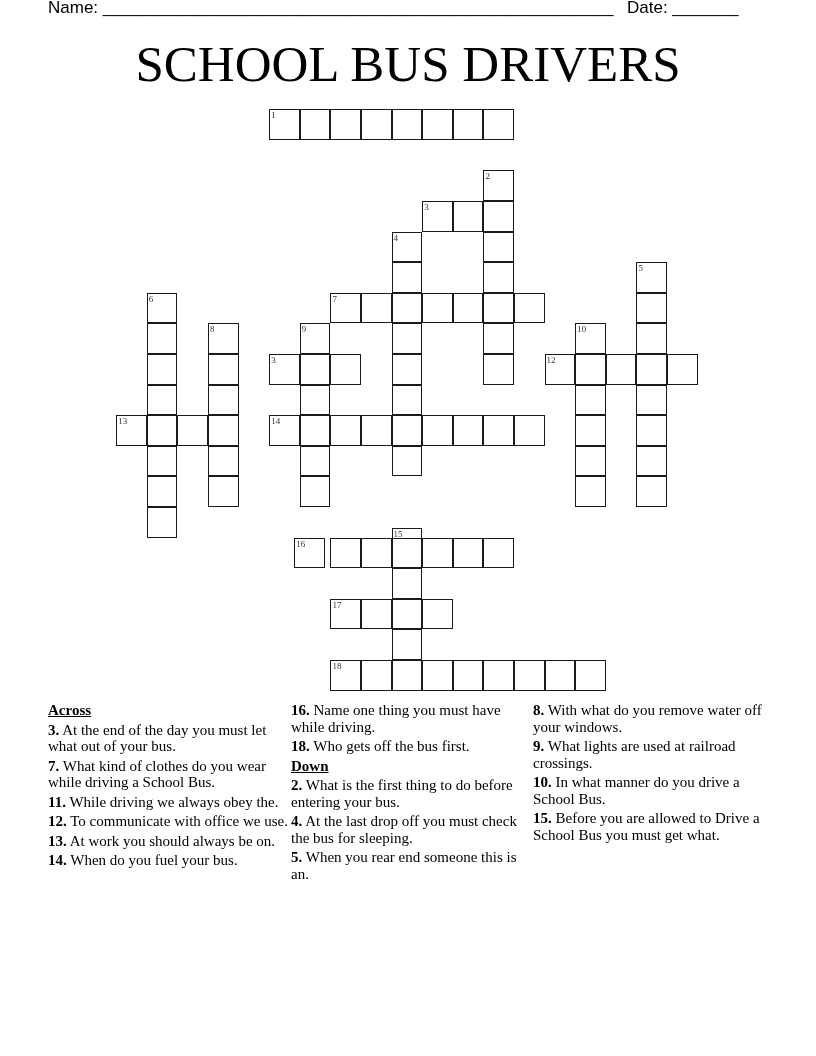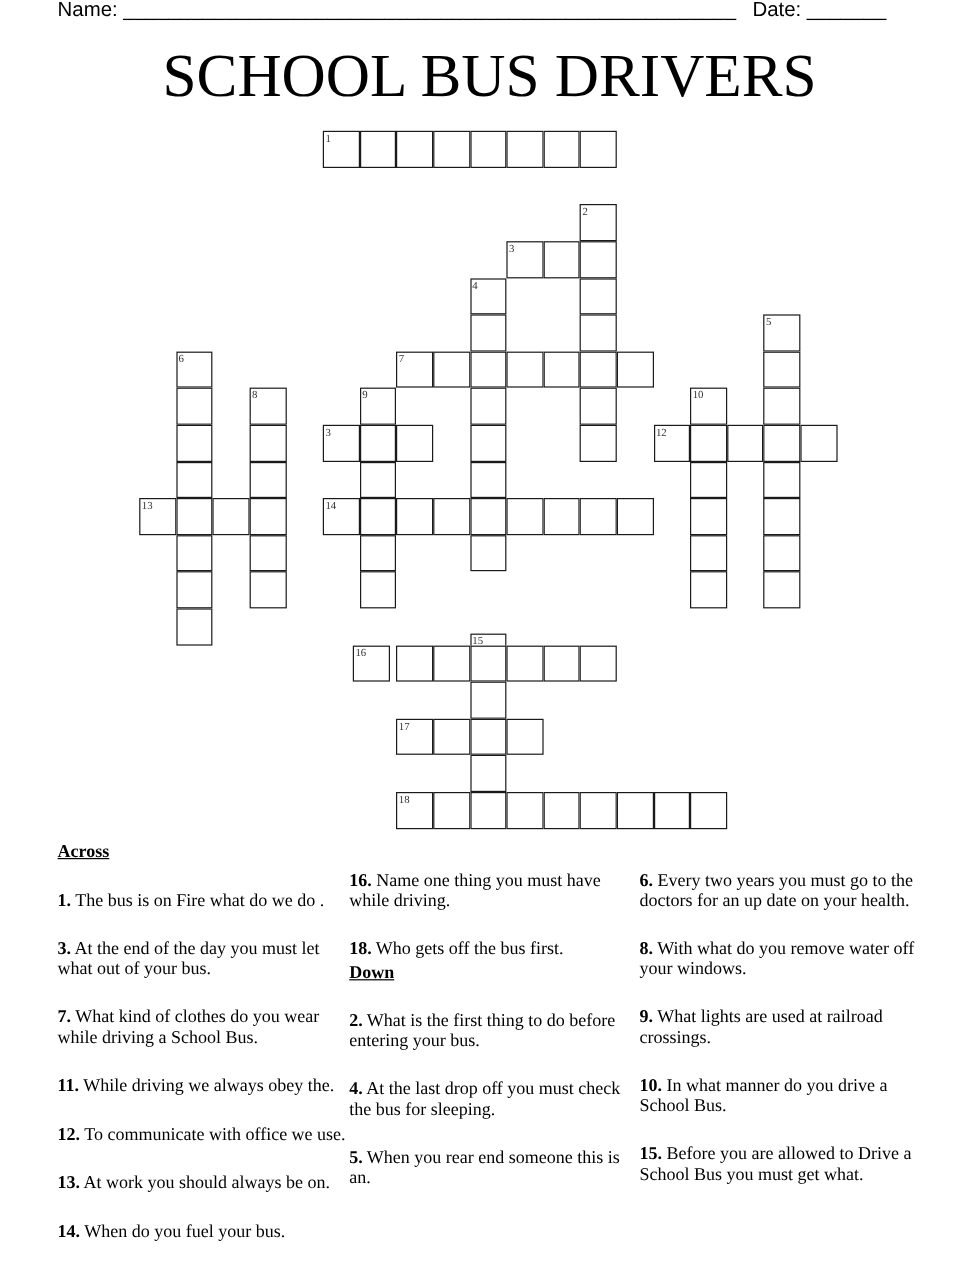--- a/index.html
+++ b/index.html
@@ -24,21 +24,21 @@
     position: absolute; left: 1px; top: 0px;
     font-family: "Liberation Serif", serif; font-size: 9px; line-height: 10px; color: #333;
   }
   .clues {
     position: absolute; top: 702px;
     font-family: "Liberation Serif", serif; font-size: 15px; line-height: 16.5px; color: #000;
   }
   .col1 { left: 48px; width: 240px; }
   .col2 { left: 291px; width: 240px; }
   .col3 { left: 533px; width: 240px; }
-  .clue { margin-bottom: 3px; margin-top: 24px; }
+  .clue { margin-bottom: 3px; }
   .clue b { font-weight: bold; }
   .clue-head { font-weight: bold; text-decoration: underline; margin-bottom: 3px; }
 </style>
 </head>
 <body>
 
 <div class="header-row">
   <span class="name-label">Name: ______________________________________________________</span>
   <span class="date-label">Date: _______</span>
 </div>
@@ -180,37 +180,35 @@
     <div class="cell" style="left: 423px; top: 660.8px;"></div>
     <div class="cell" style="left: 453.6px; top: 660.8px;"></div>
     <div class="cell" style="left: 484.2px; top: 660.8px;"></div>
     <div class="cell" style="left: 514.8px; top: 660.8px;"></div>
     <div class="cell" style="left: 545.4px; top: 660.8px;"></div>
     <div class="cell" style="left: 576px; top: 660.8px;"></div>
   </div>
 
 <div class="clues col1">
   <div class="clue-head">Across</div>
-  <div class="clue"><b>1.</b><span> The bus is on Fire what do we do .</span></div>
   <div class="clue"><b>3.</b><span> At the end of the day you must let what out of your bus.</span></div>
   <div class="clue"><b>7.</b><span> What kind of clothes do you wear while driving a School Bus.</span></div>
   <div class="clue"><b>11.</b><span> While driving we always obey the.</span></div>
   <div class="clue"><b>12.</b><span> To communicate with office we use.</span></div>
   <div class="clue"><b>13.</b><span> At work you should always be on.</span></div>
   <div class="clue"><b>14.</b><span> When do you fuel your bus.</span></div>
 </div>
 
 <div class="clues col2">
   <div class="clue"><b>16.</b><span> Name one thing you must have while driving.</span></div>
   <div class="clue"><b>18.</b><span> Who gets off the bus first.</span></div>
   <div class="clue-head">Down</div>
   <div class="clue"><b>2.</b><span> What is the first thing to do before entering your bus.</span></div>
   <div class="clue"><b>4.</b><span> At the last drop off you must check the bus for sleeping.</span></div>
   <div class="clue"><b>5.</b><span> When you rear end someone this is an.</span></div>
 </div>
 
 <div class="clues col3">
-  <div class="clue"><b>6.</b><span> Every two years you must go to the doctors for an up date on your health.</span></div>
   <div class="clue"><b>8.</b><span> With what do you remove water off your windows.</span></div>
   <div class="clue"><b>9.</b><span> What lights are used at railroad crossings.</span></div>
   <div class="clue"><b>10.</b><span> In what manner do you drive a School Bus.</span></div>
   <div class="clue"><b>15.</b><span> Before you are allowed to Drive a School Bus you must get what.</span></div>
 </div>
 
 </body></html>

